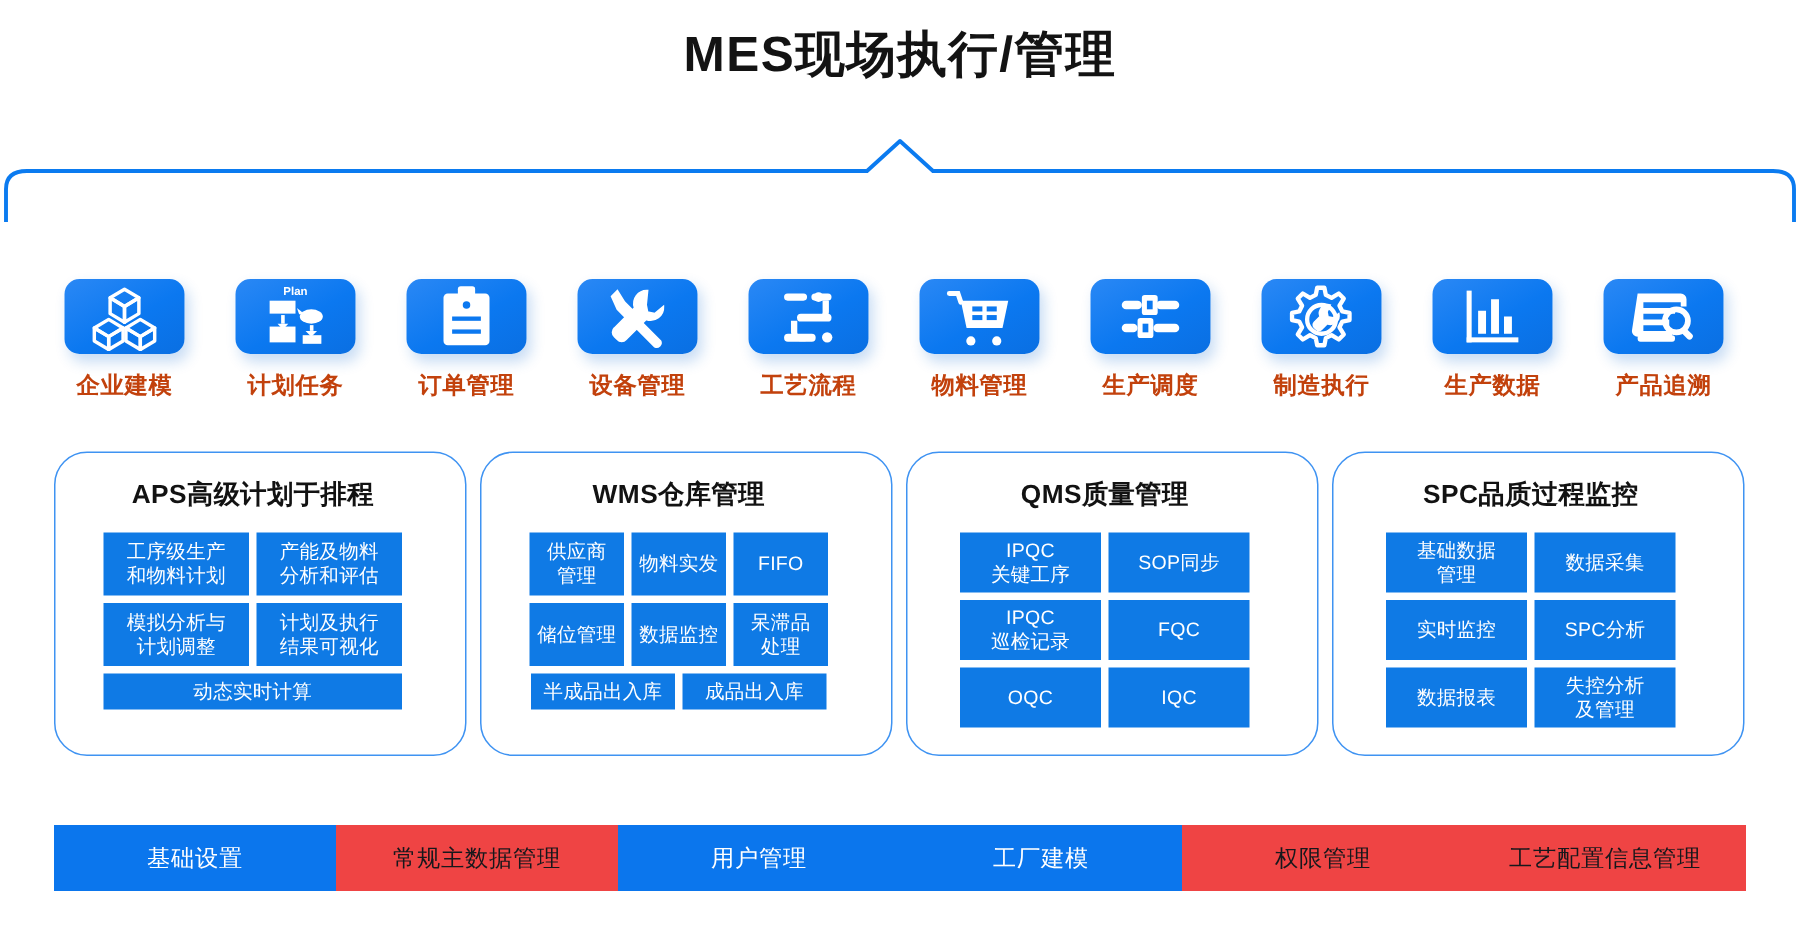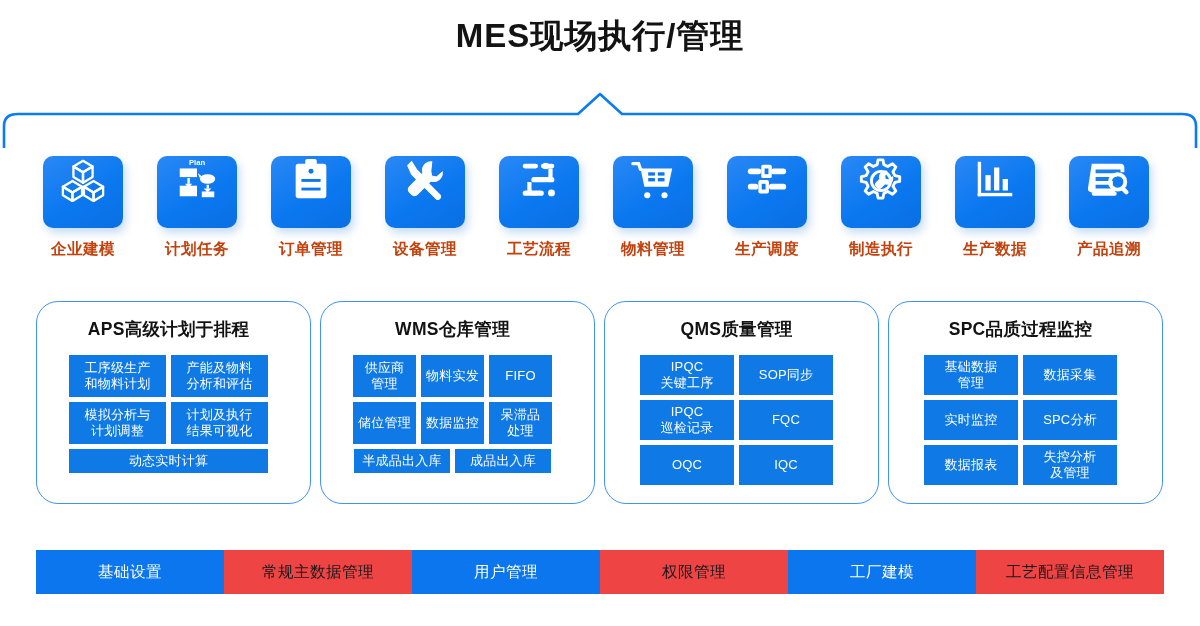--- a/index.html
+++ b/index.html
@@ -26,21 +26,21 @@
   .icon-row {
     position: absolute; left: 43px; top: 156px;
     width: 1114px; height: 112px;
     display: flex; gap: 34px;
   }
   .icon-cell { width: 80px; display: flex; flex-direction: column; align-items: center; }
   .icon-tile {
     width: 80px; height: 72px; border-radius: 10px;
     background: linear-gradient(150deg, #2a88f5 0%, #0b78f0 55%, #0a6fe2 100%);
     box-shadow: 3px 5px 9px rgba(20,110,210,0.24);
-    display: flex; align-items: flex-start; justify-content: center;
+    display: flex; align-items: center; justify-content: center; margin-top: 30px;
   }
   .icon-tile svg { width: 46px; height: 46px; display: block; }
   .icon-label {
     margin-top: 11px; font-size: 15.5px; font-weight: bold;
     color: #c2410c; white-space: nowrap; letter-spacing: .5px;
   }
 
   
   .panels {
     position: absolute; left: 36px; top: 301px;
@@ -300,18 +300,18 @@
         <div class="cell">失控分析<br>及管理</div>
       </div>
     </div>
 
   </div>
 
   <div class="bottom-bar">
     <div class="bottom-item on">基础设置</div>
     <div class="bottom-item off">常规主数据管理</div>
     <div class="bottom-item on">用户管理</div>
+    <div class="bottom-item on">工厂建模</div>
     <div class="bottom-item off">权限管理</div>
-    <div class="bottom-item on">工厂建模</div>
     <div class="bottom-item off">工艺配置信息管理</div>
   </div>
 
 </div>
 
 </body></html>

